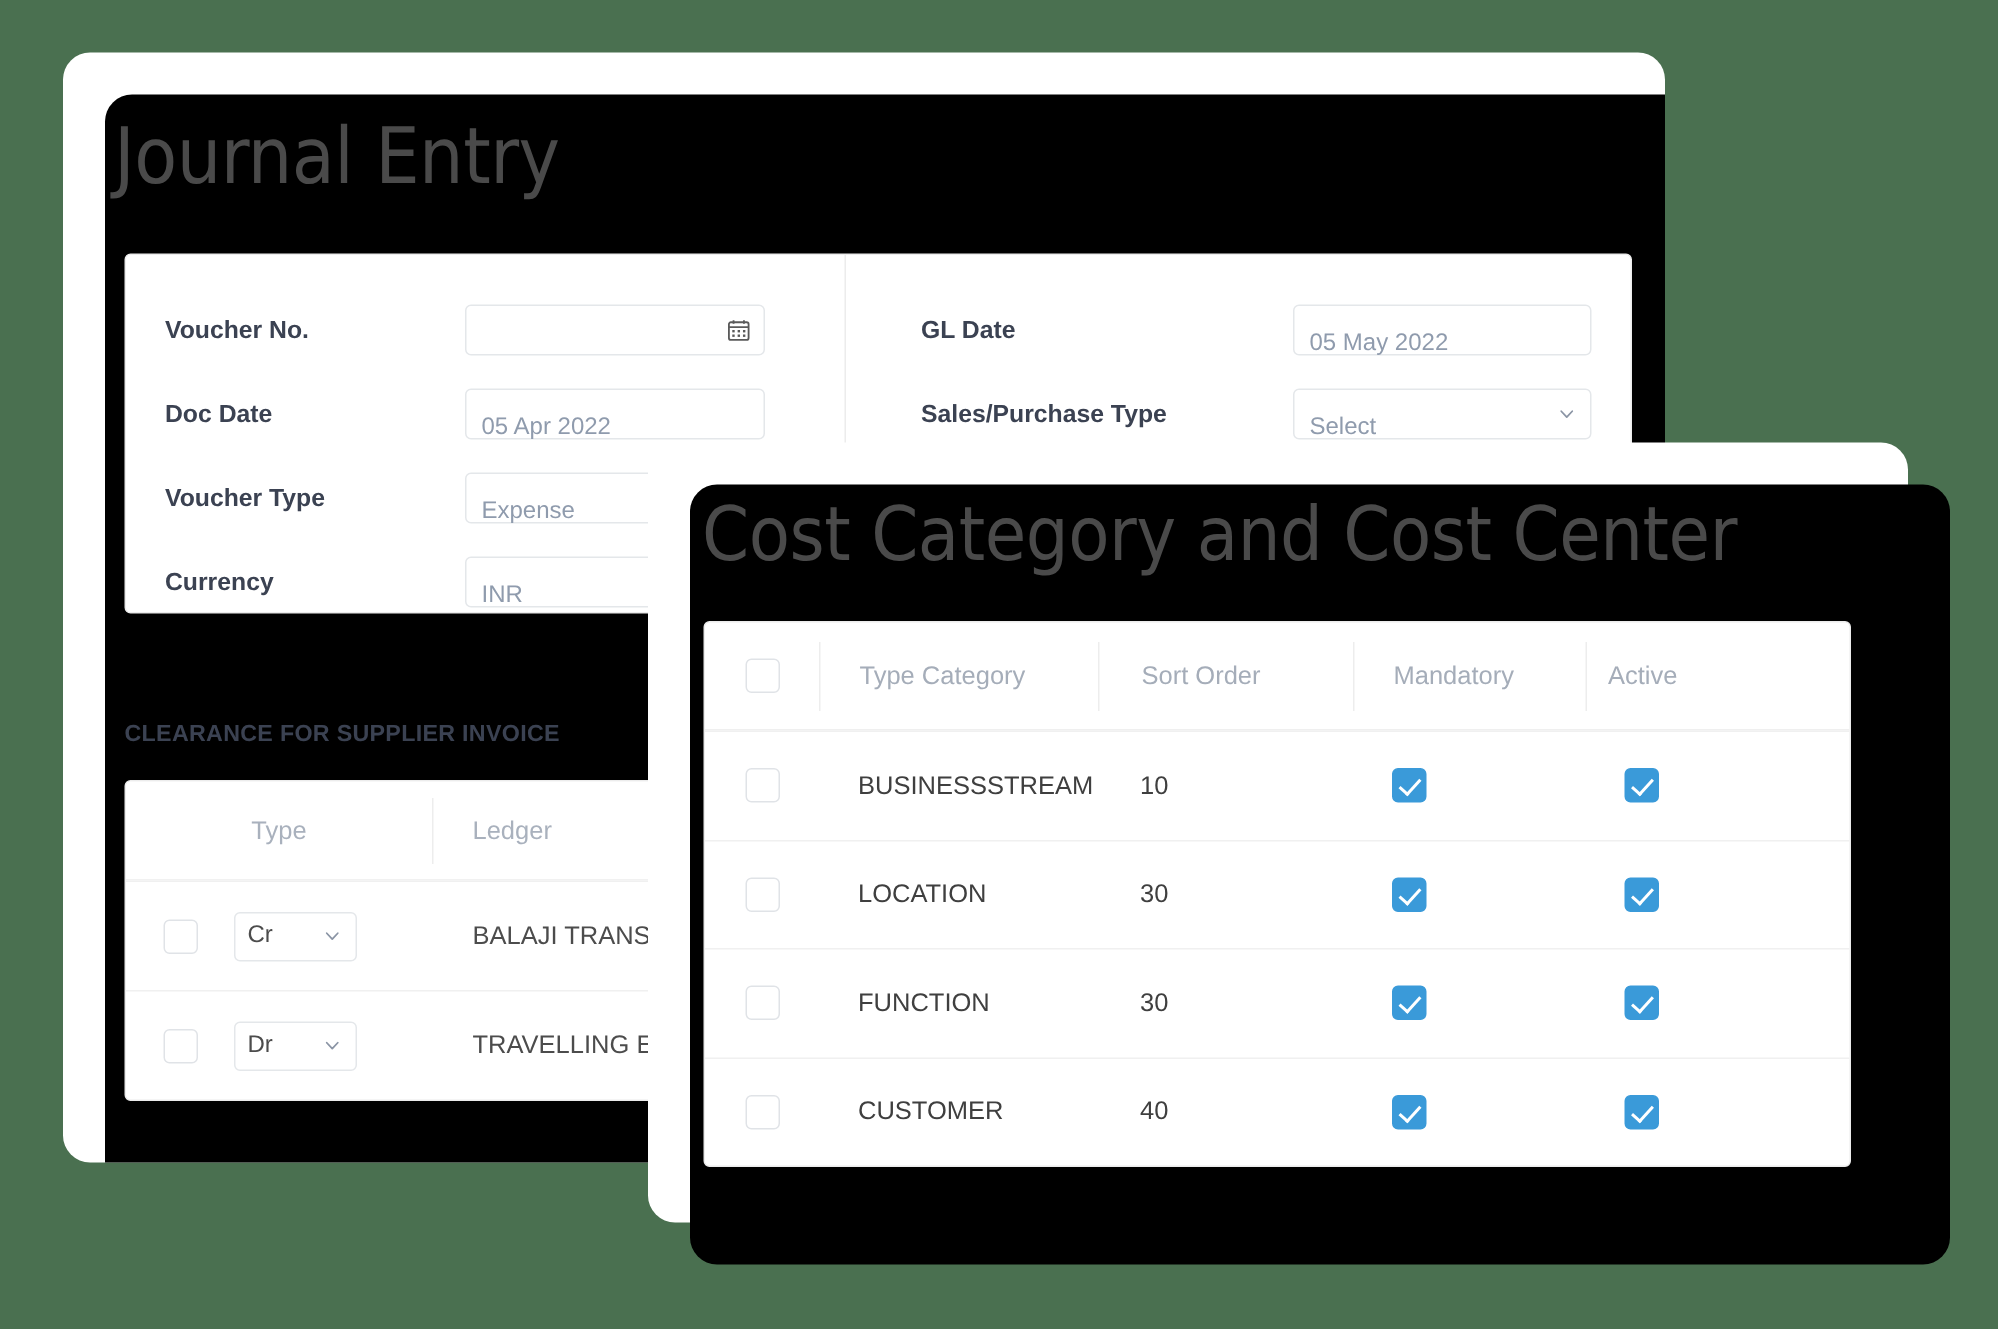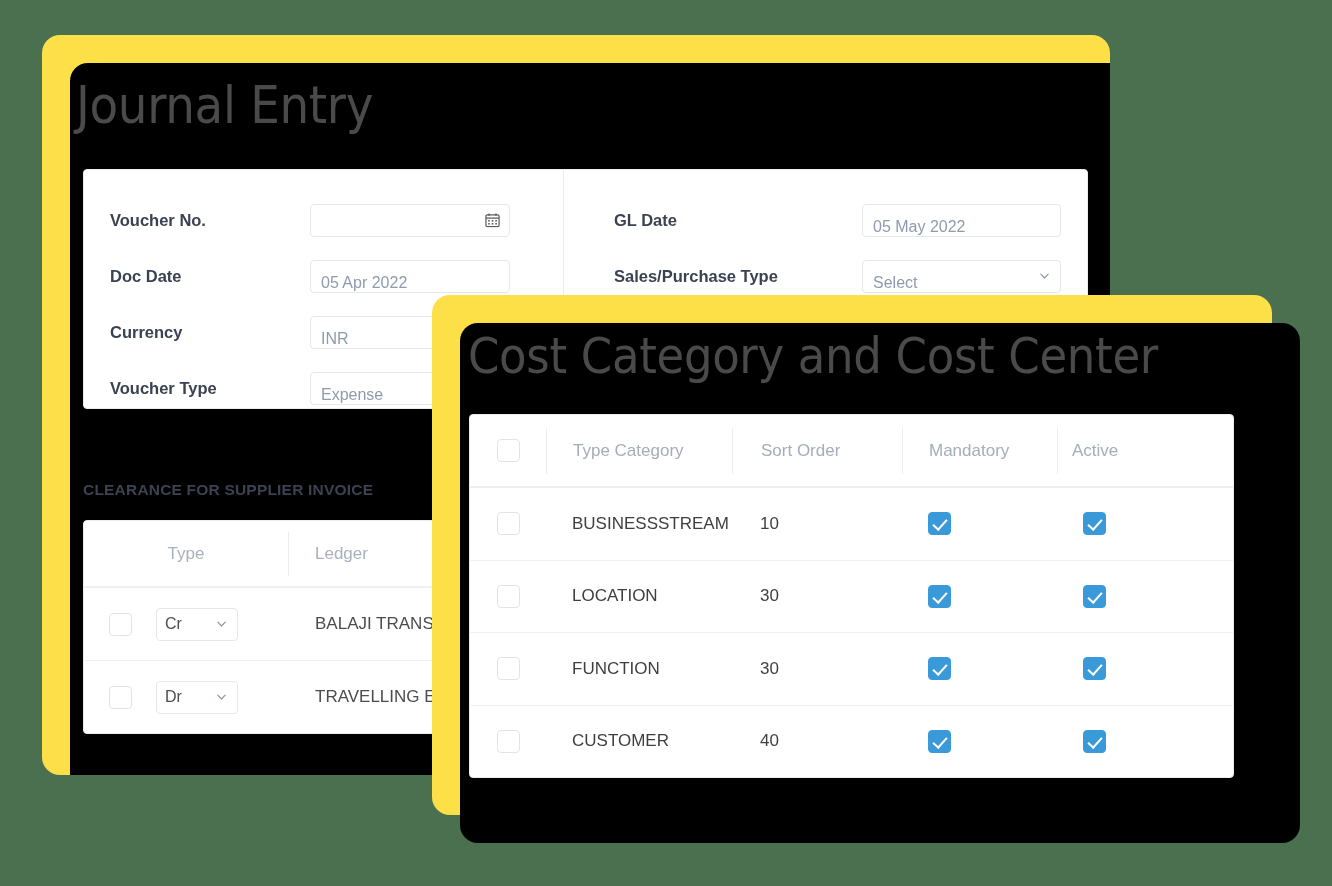--- a/index.html
+++ b/index.html
@@ -12,21 +12,21 @@
 
   body {
     background: #4a7050;
     font-family: "Liberation Sans", sans-serif;
     position: relative;
   }
 
   
   .panel {
     position: absolute;
-    background: #fde047;
+    background: #ffffff;
     border-radius: 18px;
   }
   .panel::before {
     
     content: "";
     position: absolute;
     left: 28px;
     top: 28px;
     right: -28px;
     bottom: -28px;
@@ -91,22 +91,22 @@
   .form-col.right .form-label { width: 248px; }
 
   .field {
     position: relative;
     height: 33px;
     width: 200px;
     border: 1px solid #e4e7ea;
     border-radius: 4px;
     background: #fff;
     display: flex;
-    align-items: flex-end;
-    padding: 0 10px;
+    align-items: flex-start;
+    padding: 16px 10px;
     font-size: 16px;
     color: #8f9bad;
   }
   .field.wide { width: 199px; }
 
   .cal-icon {
     position: absolute;
     right: 9px;
     top: 50%;
     transform: translateY(-50%);
@@ -308,30 +308,30 @@
       </div>
 
       <div class="form-row">
         <div class="form-label">Doc Date</div>
         <div class="field">
           <span>05 Apr 2022</span>
         </div>
       </div>
 
       <div class="form-row">
+        <div class="form-label">Voucher Type</div>
+        <div class="field">
+          <span>Expense</span>
+        </div>
+      </div>
+
+      <div class="form-row">
         <div class="form-label">Currency</div>
         <div class="field">
           <span>INR</span>
-        </div>
-      </div>
-
-      <div class="form-row">
-        <div class="form-label">Voucher Type</div>
-        <div class="field">
-          <span>Expense</span>
         </div>
       </div>
 
     </div>
 
     <div class="form-col right">
 
       <div class="form-row">
         <div class="form-label">GL Date</div>
         <div class="field wide">

